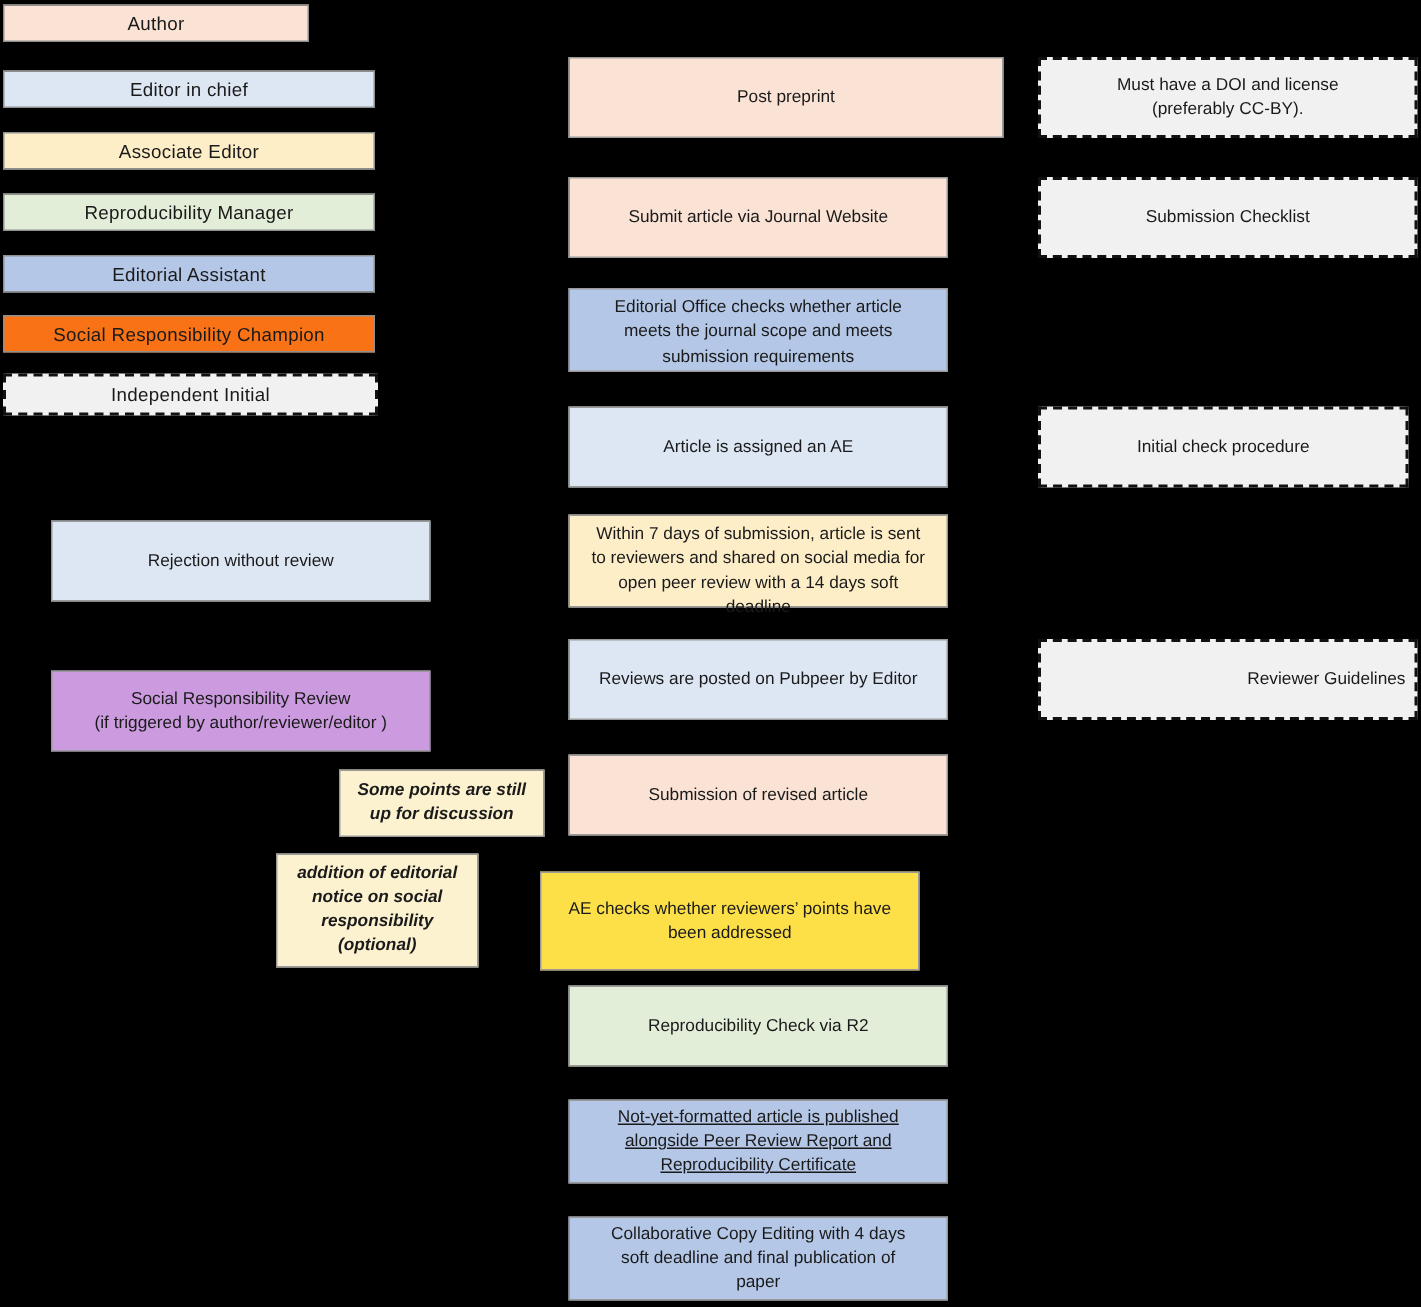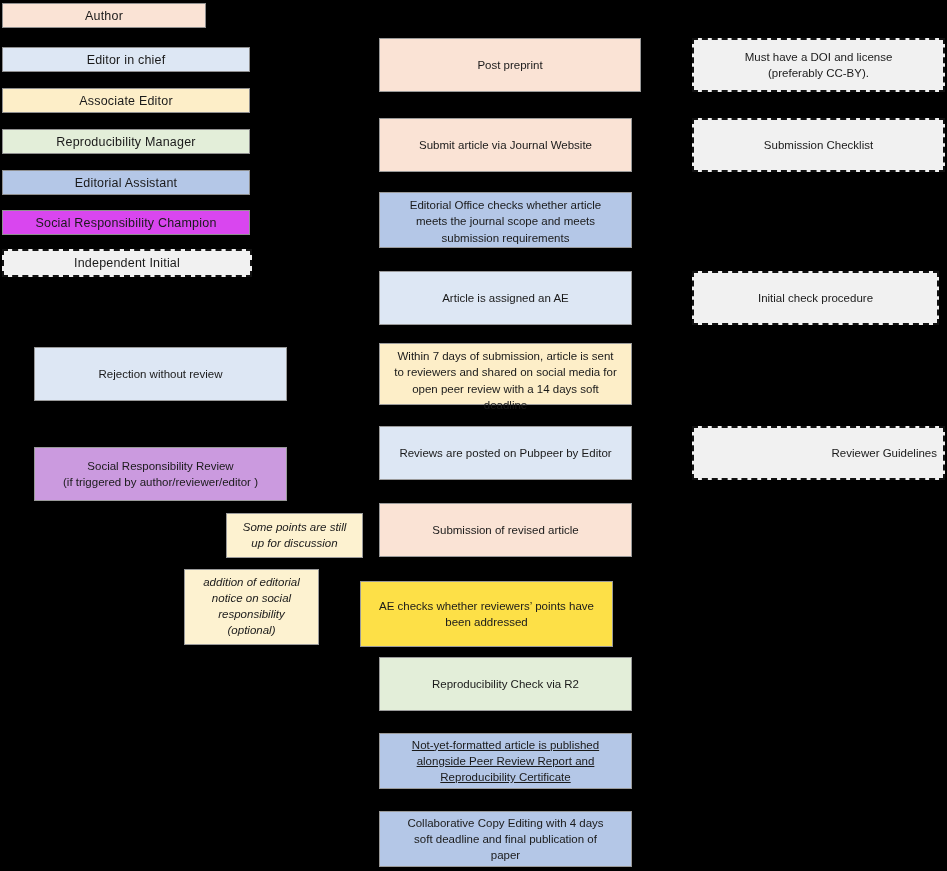--- a/index.html
+++ b/index.html
@@ -42,21 +42,21 @@
     text-align: center;
     color: #1a1a1a;
     font-size: 12.5px;
     letter-spacing: 0.2px;
     border: 1px solid #8f8f8f;
   }
   .dashed {
     border: 2px dashed #111111;
     background: #f1f1f1;
   }
-  .italic { font-style: italic; font-weight: 400; }
+  .italic { font-style: italic; font-weight: 700; }
   .tight { line-height: 1.38; }
   .overflow-text { align-items: flex-start; padding-top: 4px; }
 </style>
 </head>
 <body>
 
 <div id="canvas">
 
   <div class="legend-box" style="left:2px; top:3px; width:204px; height:25px; background:#fae3d5;">
     <span>Author</span>
@@ -71,21 +71,21 @@
   </div>
 
   <div class="legend-box" style="left:2px; top:129px; width:248px; height:25px; background:#e3eed9;">
     <span>Reproducibility  Manager</span>
   </div>
 
   <div class="legend-box" style="left:2px; top:170px; width:248px; height:25px; background:#b4c7e7;">
     <span>Editorial Assistant</span>
   </div>
 
-  <div class="legend-box" style="left:2px; top:210px; width:248px; height:25px; background:#d946ef;">
+  <div class="legend-box" style="left:2px; top:210px; width:248px; height:25px; background:#f97316;">
     <span>Social  Responsibility  Champion</span>
   </div>
 
   <div class="legend-box dashed" style="left:2px; top:249px; width:250px; height:28px;">
     <span>Independent Initial</span>
   </div>
 
   <div class="box" style="left:34px; top:347px; width:253px; height:54px; background:#dde7f4;">
     <span class="txt">Rejection without review</span>
   </div>
@@ -100,21 +100,21 @@
 up for discussion</span>
   </div>
 
   <div class="box italic tight" style="left:184px; top:569px; width:135px; height:76px; background:#fdf2d0;justify-content:center;">
     <span class="txt">addition of editorial
 notice on social
 responsibility
 (optional)</span>
   </div>
 
-  <div class="box" style="left:379px; top:38px; width:262px; height:54px; background:#fae3d5;">
+  <div class="box" style="left:379px; top:38px; width:290px; height:54px; background:#fae3d5;">
     <span class="txt">Post preprint</span>
   </div>
 
   <div class="box" style="left:379px; top:118px; width:253px; height:54px; background:#fae3d5;">
     <span class="txt">Submit article via Journal Website</span>
   </div>
 
   <div class="box overflow-text" style="left:379px; top:192px; width:253px; height:56px; background:#b4c7e7;">
     <span class="txt">Editorial Office checks whether article
 meets  the  journal scope and meets

